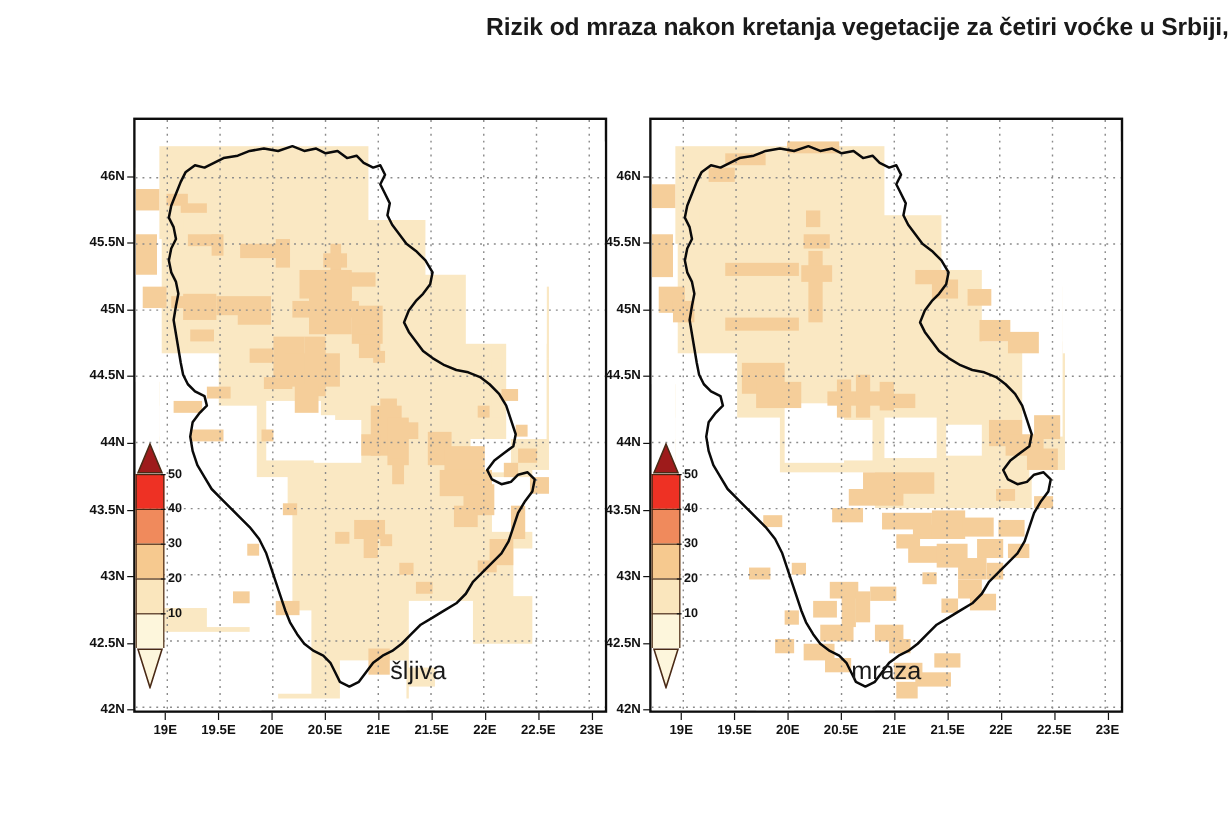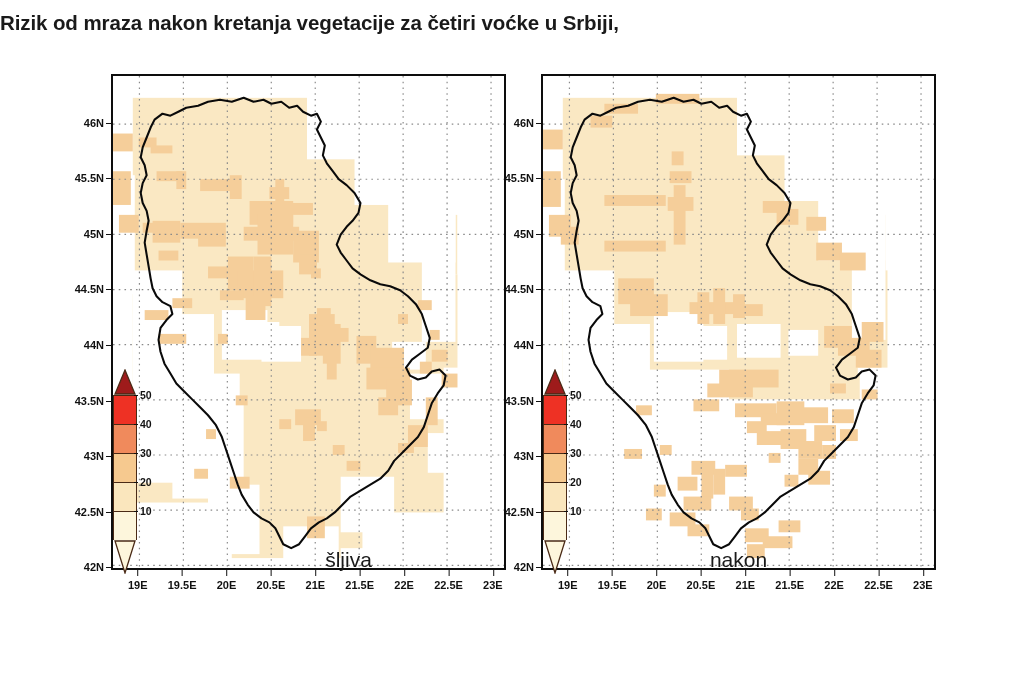--- a/index.html
+++ b/index.html
@@ -5,25 +5,25 @@
   html,body{margin:0;padding:0;}
   body{
     width:1024px;height:683px;background:#ffffff;
     font-family:"Liberation Sans", sans-serif;
     position:relative;overflow:hidden;
   }
   #figure{position:absolute;inset:0;}
 
   .fig-title{
     position:absolute;left:0;top:10px;width:1024px;
-    text-align:left;font-size:20.5px;font-weight:bold;
+    text-align:right;font-size:20.5px;font-weight:bold;
     line-height:26px;color:#1a1a1a;letter-spacing:-0.1px;
   }
 
-  .panel{position:absolute;top:74px;width:395px;height:496px;}
+  .panel{position:absolute;top:98px;width:395px;height:496px;}
   .panel.left{left:111px;}
   .panel.right{left:541px;}
 
   .map-frame{
     position:absolute;left:0;top:0;width:100%;height:100%;
     border:2px solid #0d0d0d;background:#ffffff;box-sizing:border-box;
     overflow:hidden;
   }
   .map-canvas{position:absolute;left:0;top:0;width:100%;height:100%;}
 
@@ -478,15 +478,15 @@
       <div class="cb-label" style="top:87px">20</div>
       <div class="cb-label" style="top:116px">10</div>
     </div>
     <div class="cb-cap">
       <svg width="24" height="34" viewBox="0 0 24 34">
         <polygon points="2,1 22,1 12,33" fill="#FDF6DC" stroke="#4a2a16" stroke-width="1.3"></polygon>
       </svg>
     </div>
   </div>
 
-  <div class="panel-caption right">nakon</div>
+  <div class="panel-caption right">mraza</div>
 
 </div>
 
 </body></html>

